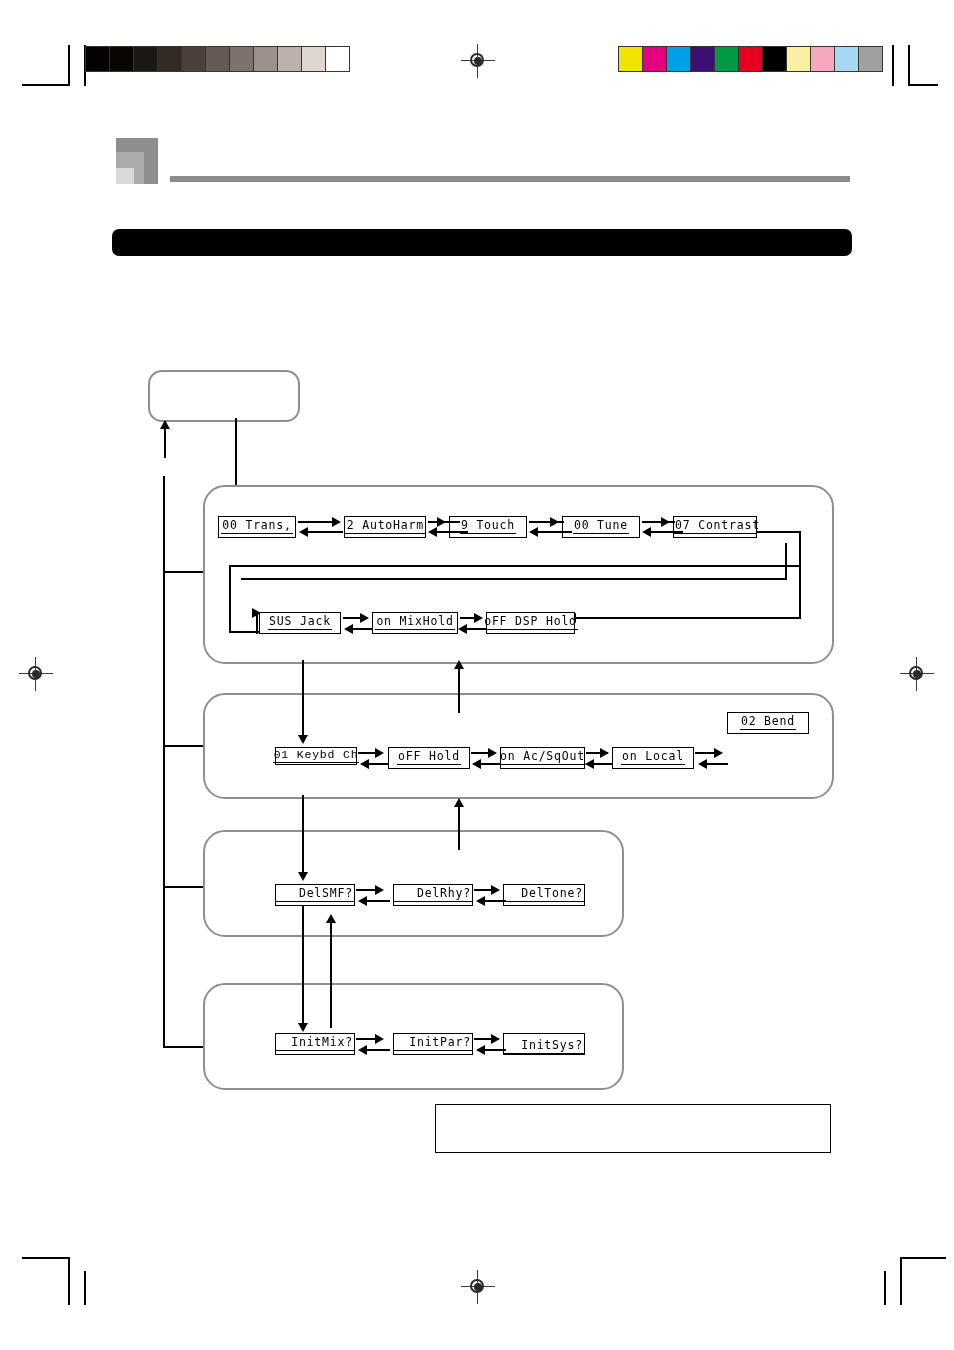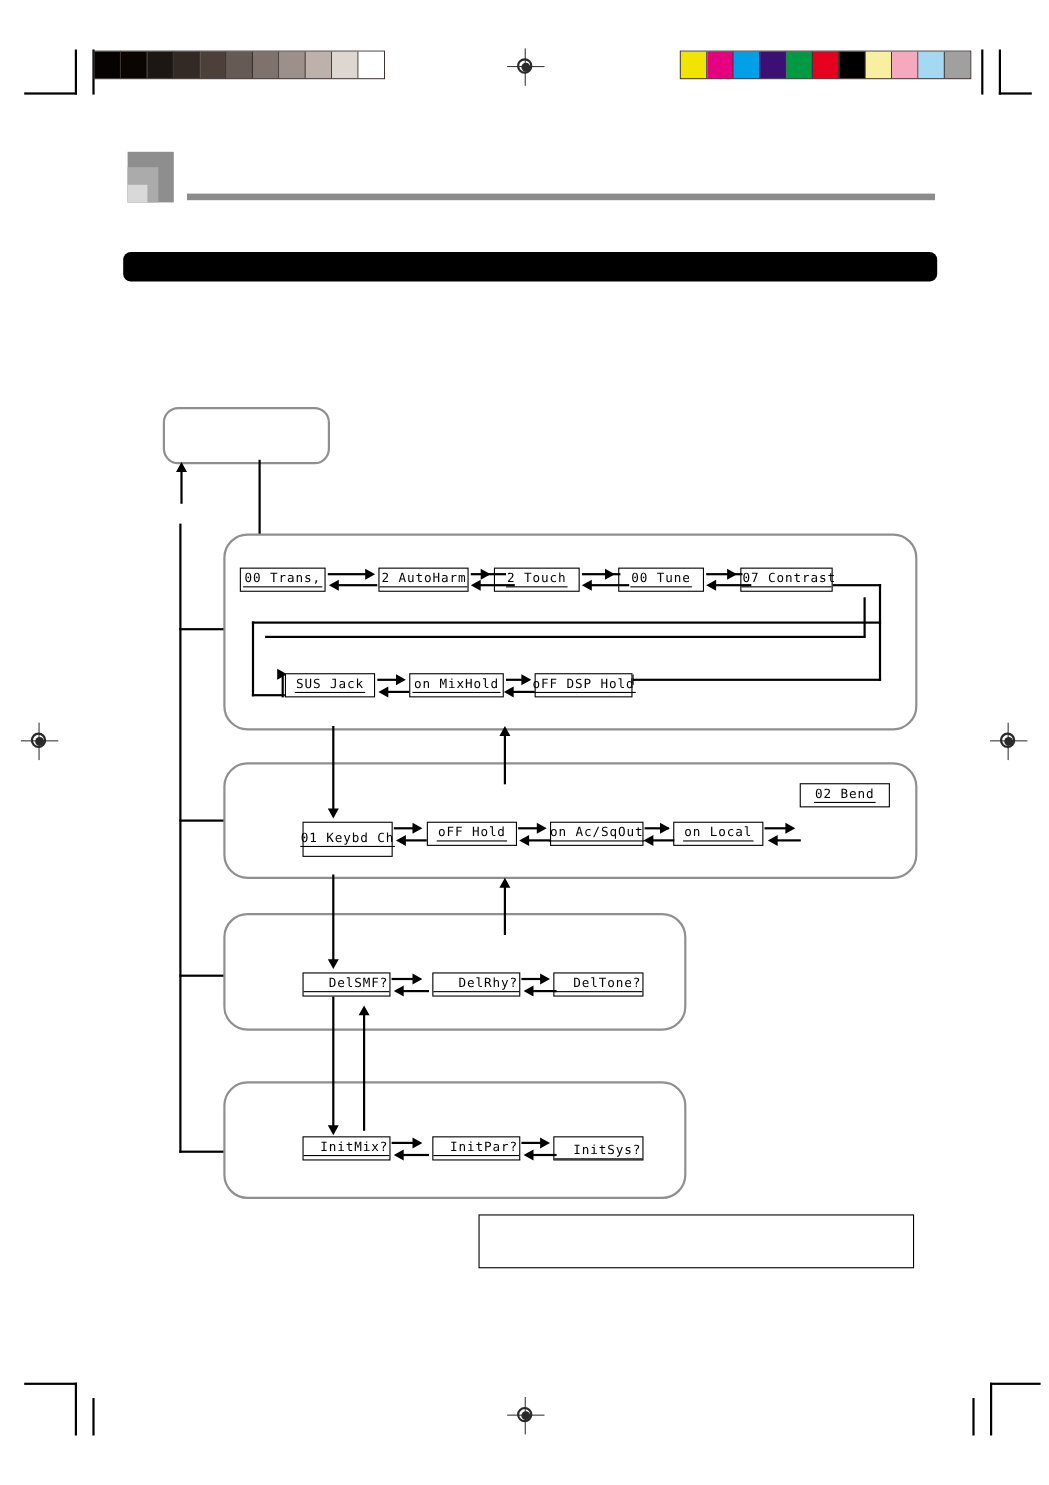--- a/index.html
+++ b/index.html
@@ -161,21 +161,21 @@
 
 <div class="group" style="left:203px;top:485px;width:627px;height:175px;"></div>
 
 <div class="cell" style="left:218px;top:516px;width:78px;height:22px;">
   <span>00 Trans,</span>
 </div>
 <div class="cell rt" style="left:344px;top:516px;width:82px;height:22px;">
   <span>2 AutoHarm</span>
 </div>
 <div class="cell" style="left:449px;top:516px;width:78px;height:22px;">
-  <span>2 Touch</span>
+  <span>9 Touch</span>
 </div>
 <div class="cell" style="left:562px;top:516px;width:78px;height:22px;align-items:center;">
   <span>00 Tune</span>
 </div>
 <div class="cell rt" style="left:673px;top:516px;width:84px;height:22px;">
   <span>07 Contrast</span>
 </div>
 
 <div class="ln lnh" style="left:298px;top:521px;width:36px;"></div>
 <div class="ah r" style="left:332px;top:517px;"></div>
@@ -230,21 +230,21 @@
 <div class="ln lnh" style="left:466px;top:628px;width:20px;"></div>
 <div class="ah l" style="left:458px;top:624px;"></div>
 
 <div class="group" style="left:203px;top:693px;width:627px;height:102px;"></div>
 
 <div class="ln lnv" style="left:302px;top:660px;height:80px;"></div>
 <div class="ah d" style="left:298px;top:735px;"></div>
 <div class="ln lnv" style="left:458px;top:668px;height:45px;"></div>
 <div class="ah u" style="left:454px;top:660px;"></div>
 
-<div class="cell" style="left:275px;top:747px;width:82px;height:32px;">
+<div class="cell" style="left:275px;top:747px;width:82px;height:18px;font-family:Liberation Mono, monospace;">
   <span>01 Keybd Ch</span>
 </div>
 <div class="cell" style="left:388px;top:747px;width:82px;height:22px;">
   <span>oFF Hold</span>
 </div>
 <div class="cell" style="left:500px;top:747px;width:85px;height:22px;">
   <span>on  Ac/SqOut</span>
 </div>
 <div class="cell" style="left:612px;top:747px;width:82px;height:22px;">
   <span>on  Local</span>

